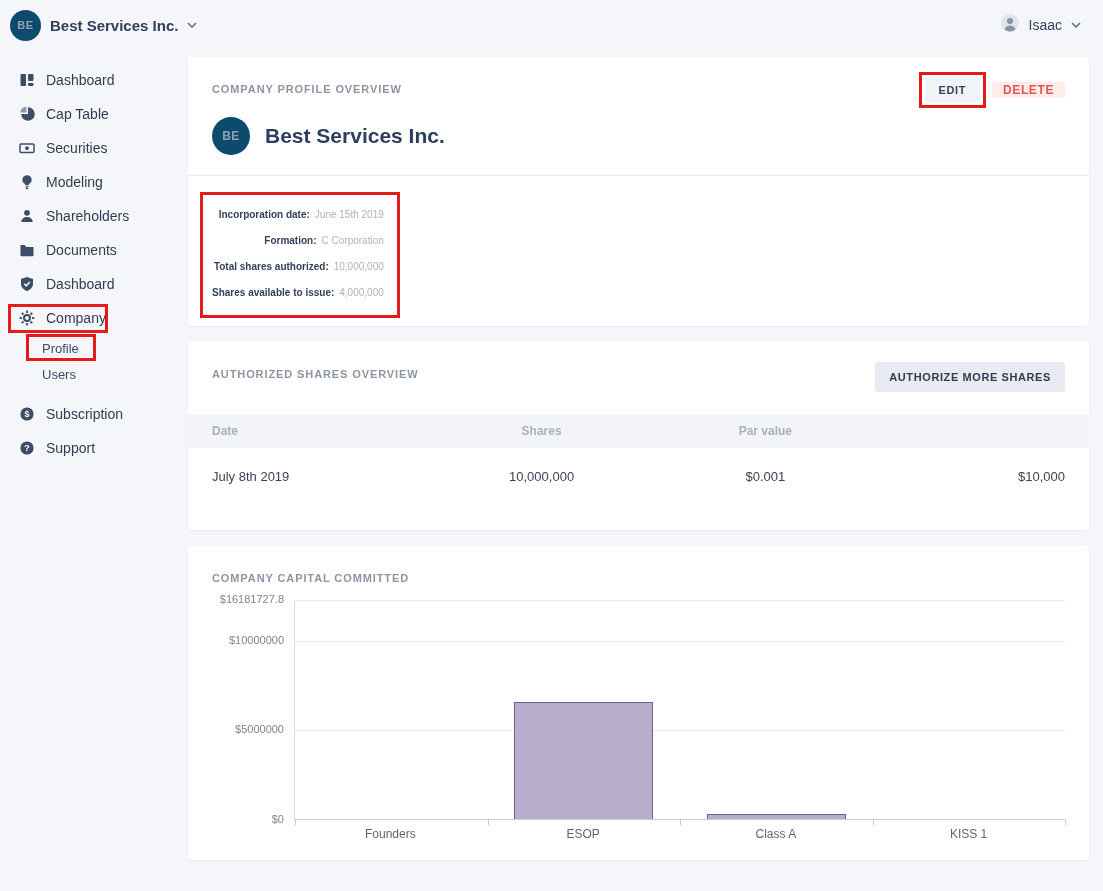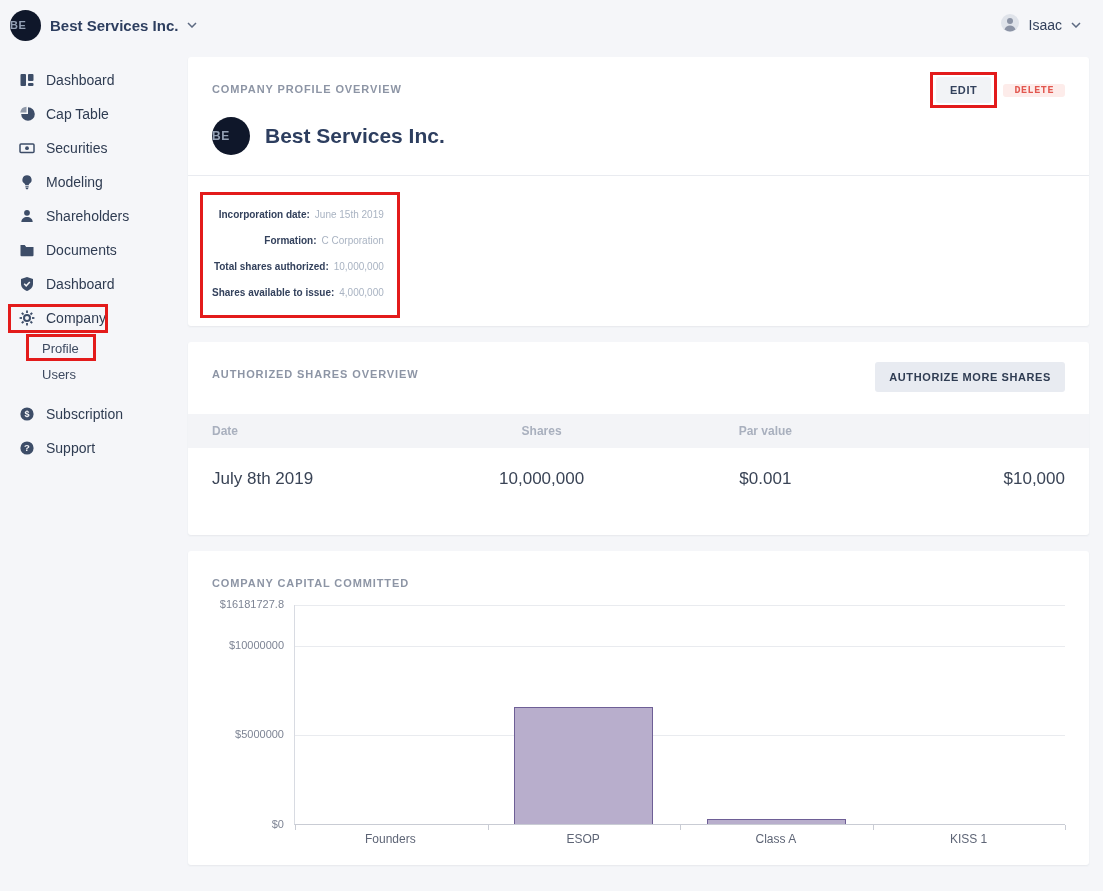--- a/index.html
+++ b/index.html
@@ -3,21 +3,21 @@
 <meta charset="utf-8">
 <style>
   * { box-sizing: border-box; margin: 0; padding: 0; }
   html, body { background: #f5f6f9; }
   body { font-family: "Liberation Sans", sans-serif; color: #33415c; }
   #page { position: relative; width: 1103px; height: 891px; background: var(--page-bg, #f5f6f9); overflow: hidden; }
 
   
   .topbar { height: 50px; display: flex; align-items: center; justify-content: space-between; padding: 0 22px 0 10px; }
   .topbar-left, .topbar-right { display: flex; align-items: center; gap: 9px; cursor: pointer; }
-  .avatar { border-radius: 50%; background: #0f172a; color: #93a0b4; font-weight: bold; display: flex; align-items: center; letter-spacing: .5px; }
+  .avatar { border-radius: 50%; background: #0c4a6e; color: #93a0b4; font-weight: bold; display: flex; align-items: center; justify-content: center; letter-spacing: .5px; }
   .avatar.sm { width: 31px; height: 31px; font-size: 11px; }
   .avatar.md { width: 38px; height: 38px; font-size: 12px; }
   .company-name { font-size: 15px; font-weight: bold; color: var(--navy, #2d3e5f); }
   .user-name { font-size: 14px; color: #33415c; }
   .chev { color: #5d6a82; display: flex; }
 
   
   .sidebar { position: absolute; top: 50px; left: 0; width: 186px; padding-top: 13px; }
   .side-item { display: flex; align-items: center; gap: 11px; height: 34px; padding-left: 18px; font-size: 14px; color: #2f3c52; cursor: pointer; position: relative; }
   .side-icon { width: 17px; height: 17px; color: #3d4d68; flex: 0 0 auto; display: flex; align-items: center; justify-content: center; }
@@ -25,39 +25,39 @@
   .after-sub { margin-top: 10px; }
 
   
   .main { position: absolute; left: 188px; top: 57px; width: 901px; }
   .card { background: var(--card-bg, #fff); border-radius: 3px; box-shadow: 0 1px 2px rgba(40,50,70,.07); margin-bottom: 16px; padding: 20px 24px; }
   .card-head { display: flex; align-items: flex-start; justify-content: space-between; }
   .card-title { font-size: 11px; font-weight: bold; letter-spacing: .9px; color: #8d95a5; padding-top: 6px; }
   .head-actions { display: flex; align-items: center; gap: 12px; }
   .btn { border: none; cursor: pointer; font-family: inherit; font-weight: bold; letter-spacing: .6px; border-radius: 3px; }
   .btn-edit { background: #f2f3f6; color: #33415c; font-size: 11px; padding: 7px 14px; }
-  .btn-delete { background: var(--delete-bg, #fdecea); color: var(--delete-text, #e2574f); font-size: 10px; padding: 1px 11px; font-family: Liberation Mono, monospace; }
+  .btn-delete { background: var(--delete-bg, #fdecea); color: var(--delete-text, #e2574f); font-size: 12px; padding: 1px 11px; }
   .btn-gray { background: var(--button-gray-bg, #e8ebf1); color: #2f3c52; font-size: 11px; padding: 9px 14px; }
   .rel { position: relative; display: inline-block; }
 
   .company-row { display: flex; align-items: center; gap: 15px; margin-top: 14px; }
   .company-title { font-size: 21px; font-weight: bold; color: var(--navy, #2d3e5f); }
   .divider { height: 1px; background: #e9ebf0; margin: 20px -24px 0; }
   .fields { margin-top: 26px; width: fit-content; position: relative; }
   .field { font-size: 10px; line-height: 26px; white-space: nowrap; text-align: right; }
   .field-label { font-weight: bold; color: #33415c; margin-right: 5px; }
   .field-value { color: #a9b3c2; }
 
   
   .card-shares { padding-bottom: 46px; }
   .ashares-table { margin: 22px -24px 0; }
   .t-row { display: grid; grid-template-columns: 1.15fr 1fr 1fr 1fr; gap: 24px; }
   .t-head { background: #f3f4f7; }
   .t-head .t-cell { padding: 10px 24px; font-size: 12px; font-weight: bold; color: #a9b0be; }
-  .t-body .t-cell { padding: 21px 24px 0; font-size: 17px; color: #3a4456; }
+  .t-body .t-cell { padding: 21px 24px 0; font-size: 13px; color: #3a4456; }
   .t-cell.c { text-align: center; }
   .t-cell.r { text-align: right; }
 
   
   .card-chart { padding-bottom: 12px; }
   .chart { display: flex; margin-top: 16px; }
   .chart-yaxis { width: 82px; position: relative; height: 220px; flex: 0 0 auto; }
   .ytick-label { position: absolute; right: 10px; font-size: 11px; color: #7d8494; white-space: nowrap; }
   .chart-main { flex: 1; }
   .chart-plot { position: relative; height: 220px; border-left: 1px solid #d8dbe2; border-bottom: 1px solid #c9ccd4; display: flex; align-items: flex-end; }

